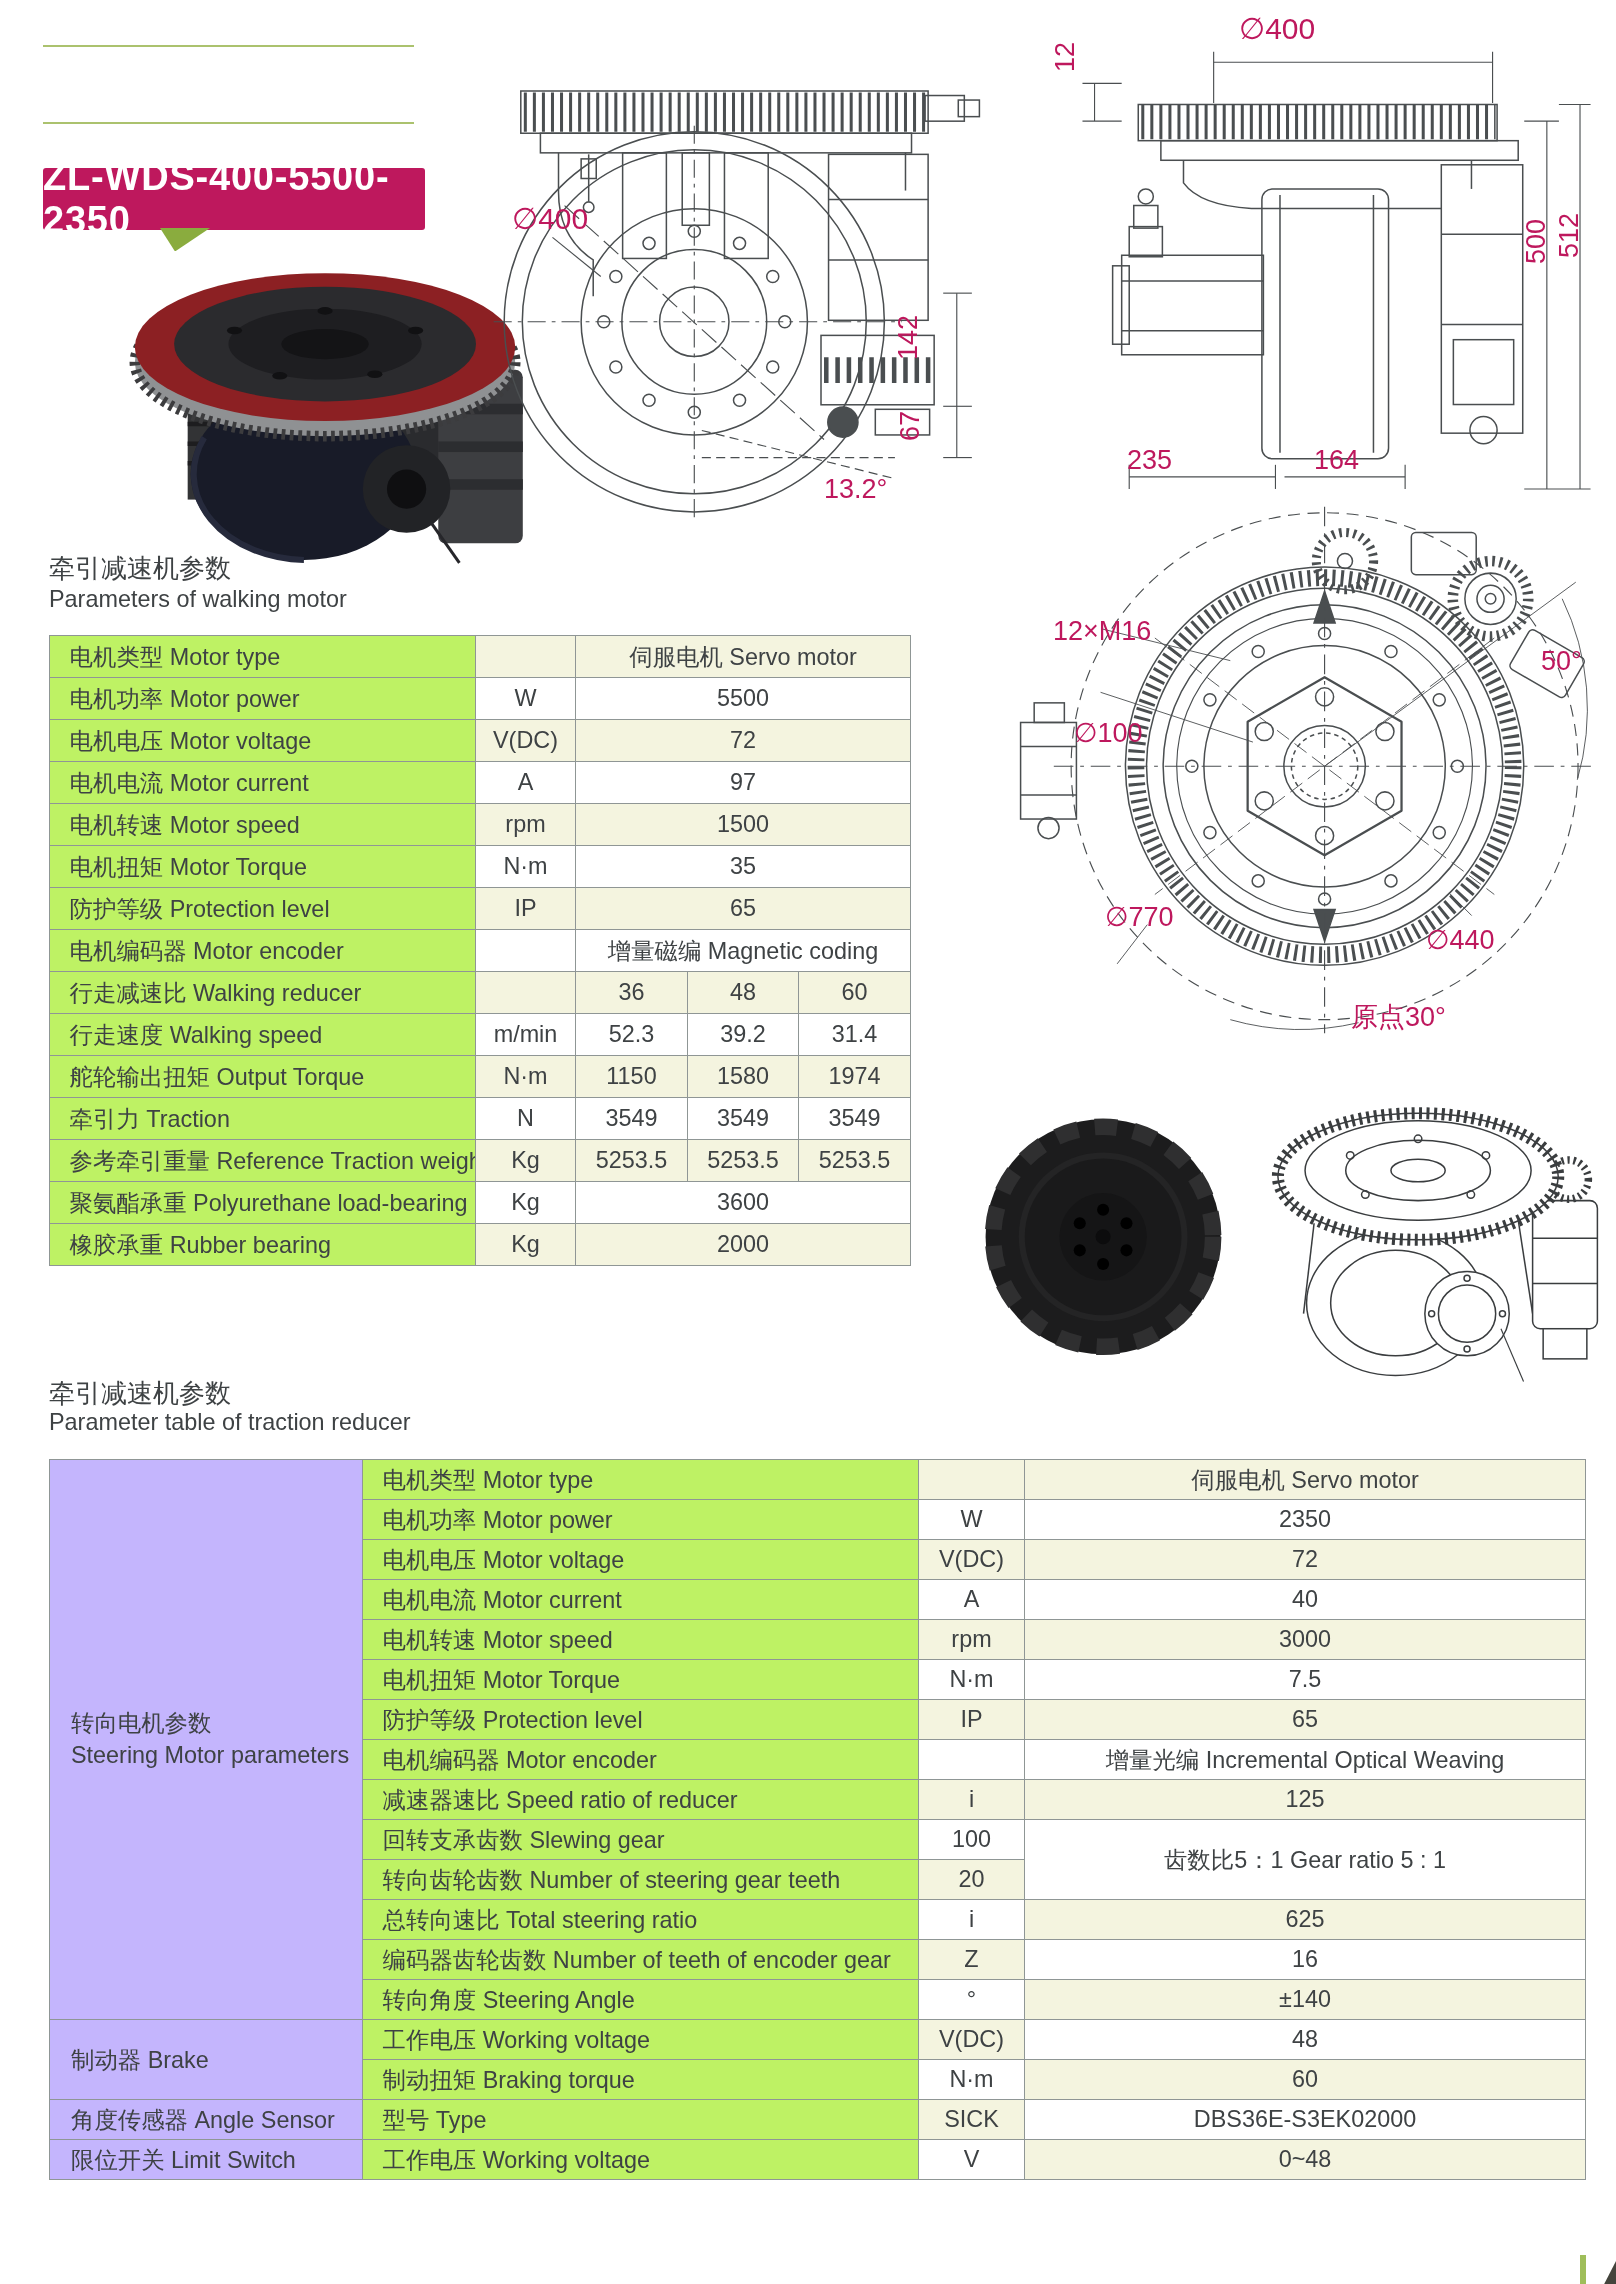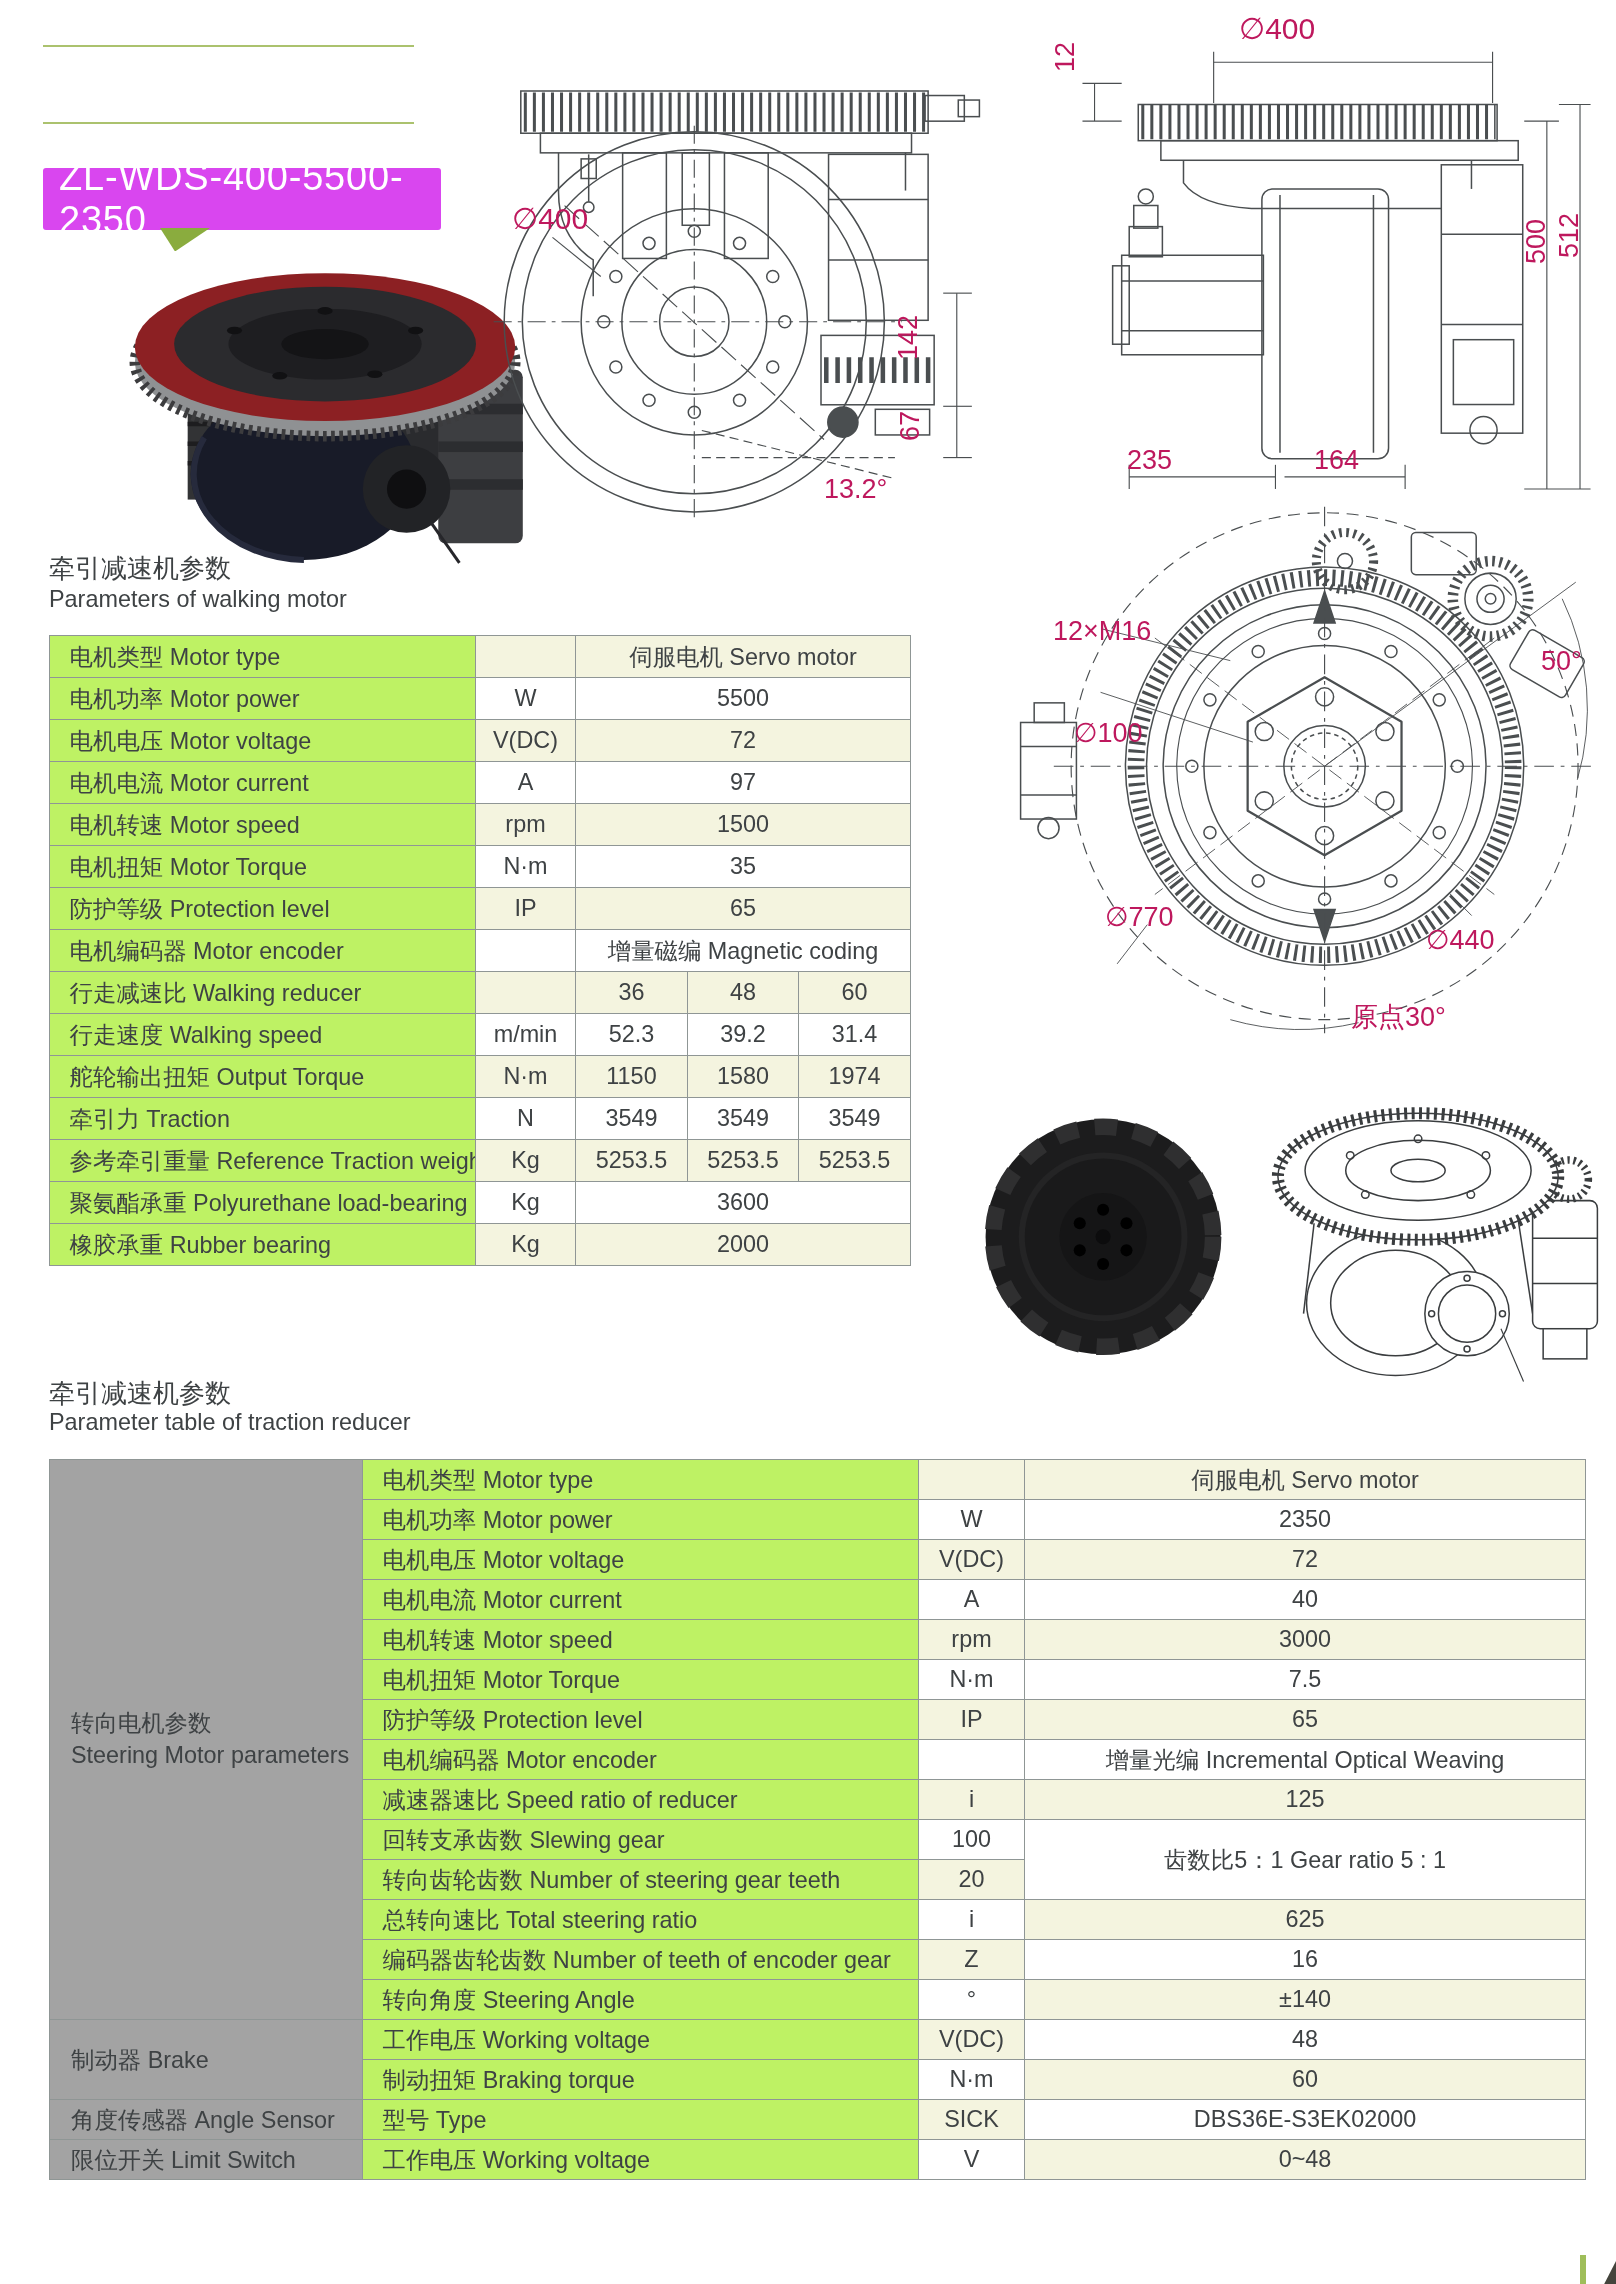--- a/index.html
+++ b/index.html
@@ -4,38 +4,38 @@
 <style>
   html,body{margin:0;padding:0;background:#ffffff;}
   .page{position:relative;width:1616px;height:2284px;background:#fff;overflow:hidden;
         font-family:"Liberation Sans","DejaVu Sans",sans-serif;color:#3e4244;}
   .abs{position:absolute;}
 
   
   .rule{position:absolute;height:2.3px;background:#abc26e;}
   .series-title{position:absolute;left:43px;top:48px;font-size:52px;font-weight:bold;
                 color:#7db244;letter-spacing:0.8px;white-space:nowrap;}
-  .badge{position:absolute;left:43px;top:168px;width:382px;height:62px;background:#d946ef;
-         color:#fff;font-size:38px;font-weight:normal;display:flex;align-items:center;
-         justify-content:center;border-radius:3px;letter-spacing:0.8px;padding-left:16px;}
+  .badge{position:absolute;left:43px;top:168px;width:382px;height:62px;background:#be185d;
+         color:#fff;font-size:38px;font-weight:bold;display:flex;align-items:center;
+         justify-content:center;border-radius:3px;letter-spacing:0.8px;}
   .badge-tail{position:absolute;left:160px;top:228px;width:50px;height:23.4px;background:#8aac3e;
               clip-path:polygon(0 0,100% 0,30% 100%);}
 
   
   .sec-cn{position:absolute;font-size:26px;color:#3e4244;white-space:nowrap;}
   .sec-en{position:absolute;font-size:23.4px;color:#3e4244;white-space:nowrap;text-align:right;}
 
   
   table{border-collapse:collapse;table-layout:fixed;position:absolute;
         font-size:23.4px;color:#3e4244;}
   td{border:1.5px solid #8f9695;text-align:center;padding:0;overflow:hidden;white-space:nowrap;}
   .t1 td{height:41px;}
   .t2 td{height:39px;}
   td.lbl{background:#bef264;text-align:left;padding-left:19.6px;}
-  td.grp{background:#a3a3a3;text-align:left;padding-left:21px;vertical-align:middle;white-space:normal;}
+  td.grp{background:#c4b5fd;text-align:left;padding-left:21px;vertical-align:middle;white-space:normal;}
   td.c{background:#f4f4df;}
   td.w{background:#ffffff;}
   .grp-cn,.grp-en{display:block;line-height:1.35;}
 
   
   .dim{position:absolute;font-size:27px;color:#be185d;white-space:nowrap;}
   .dim.big{font-size:30px;}
   .vdim{writing-mode:vertical-rl;transform:rotate(180deg);}
 
   

